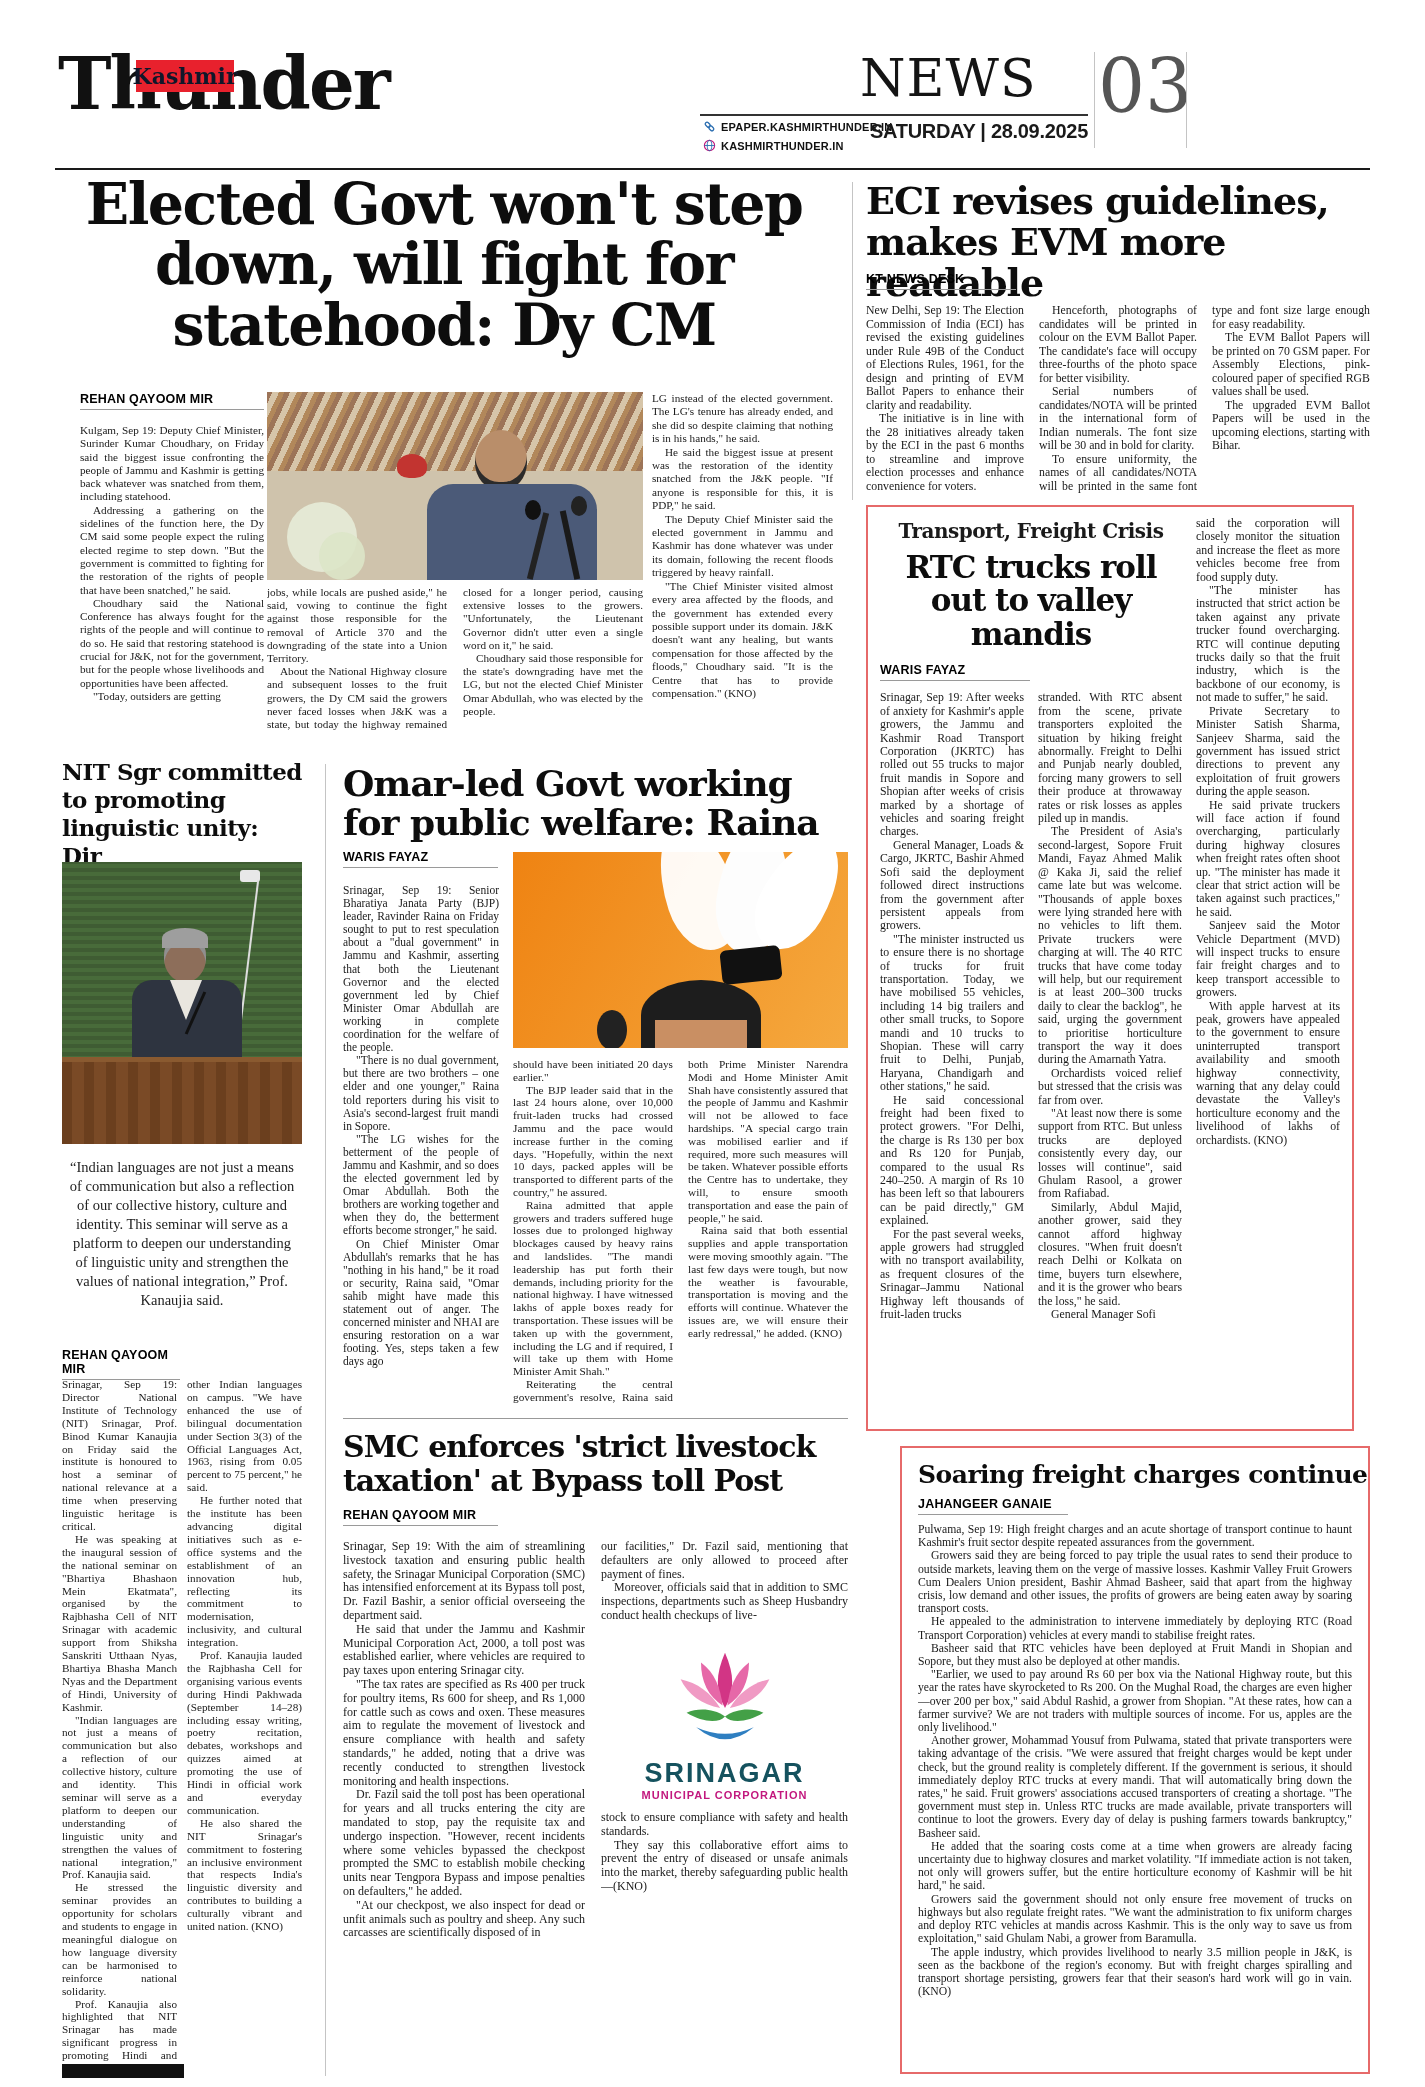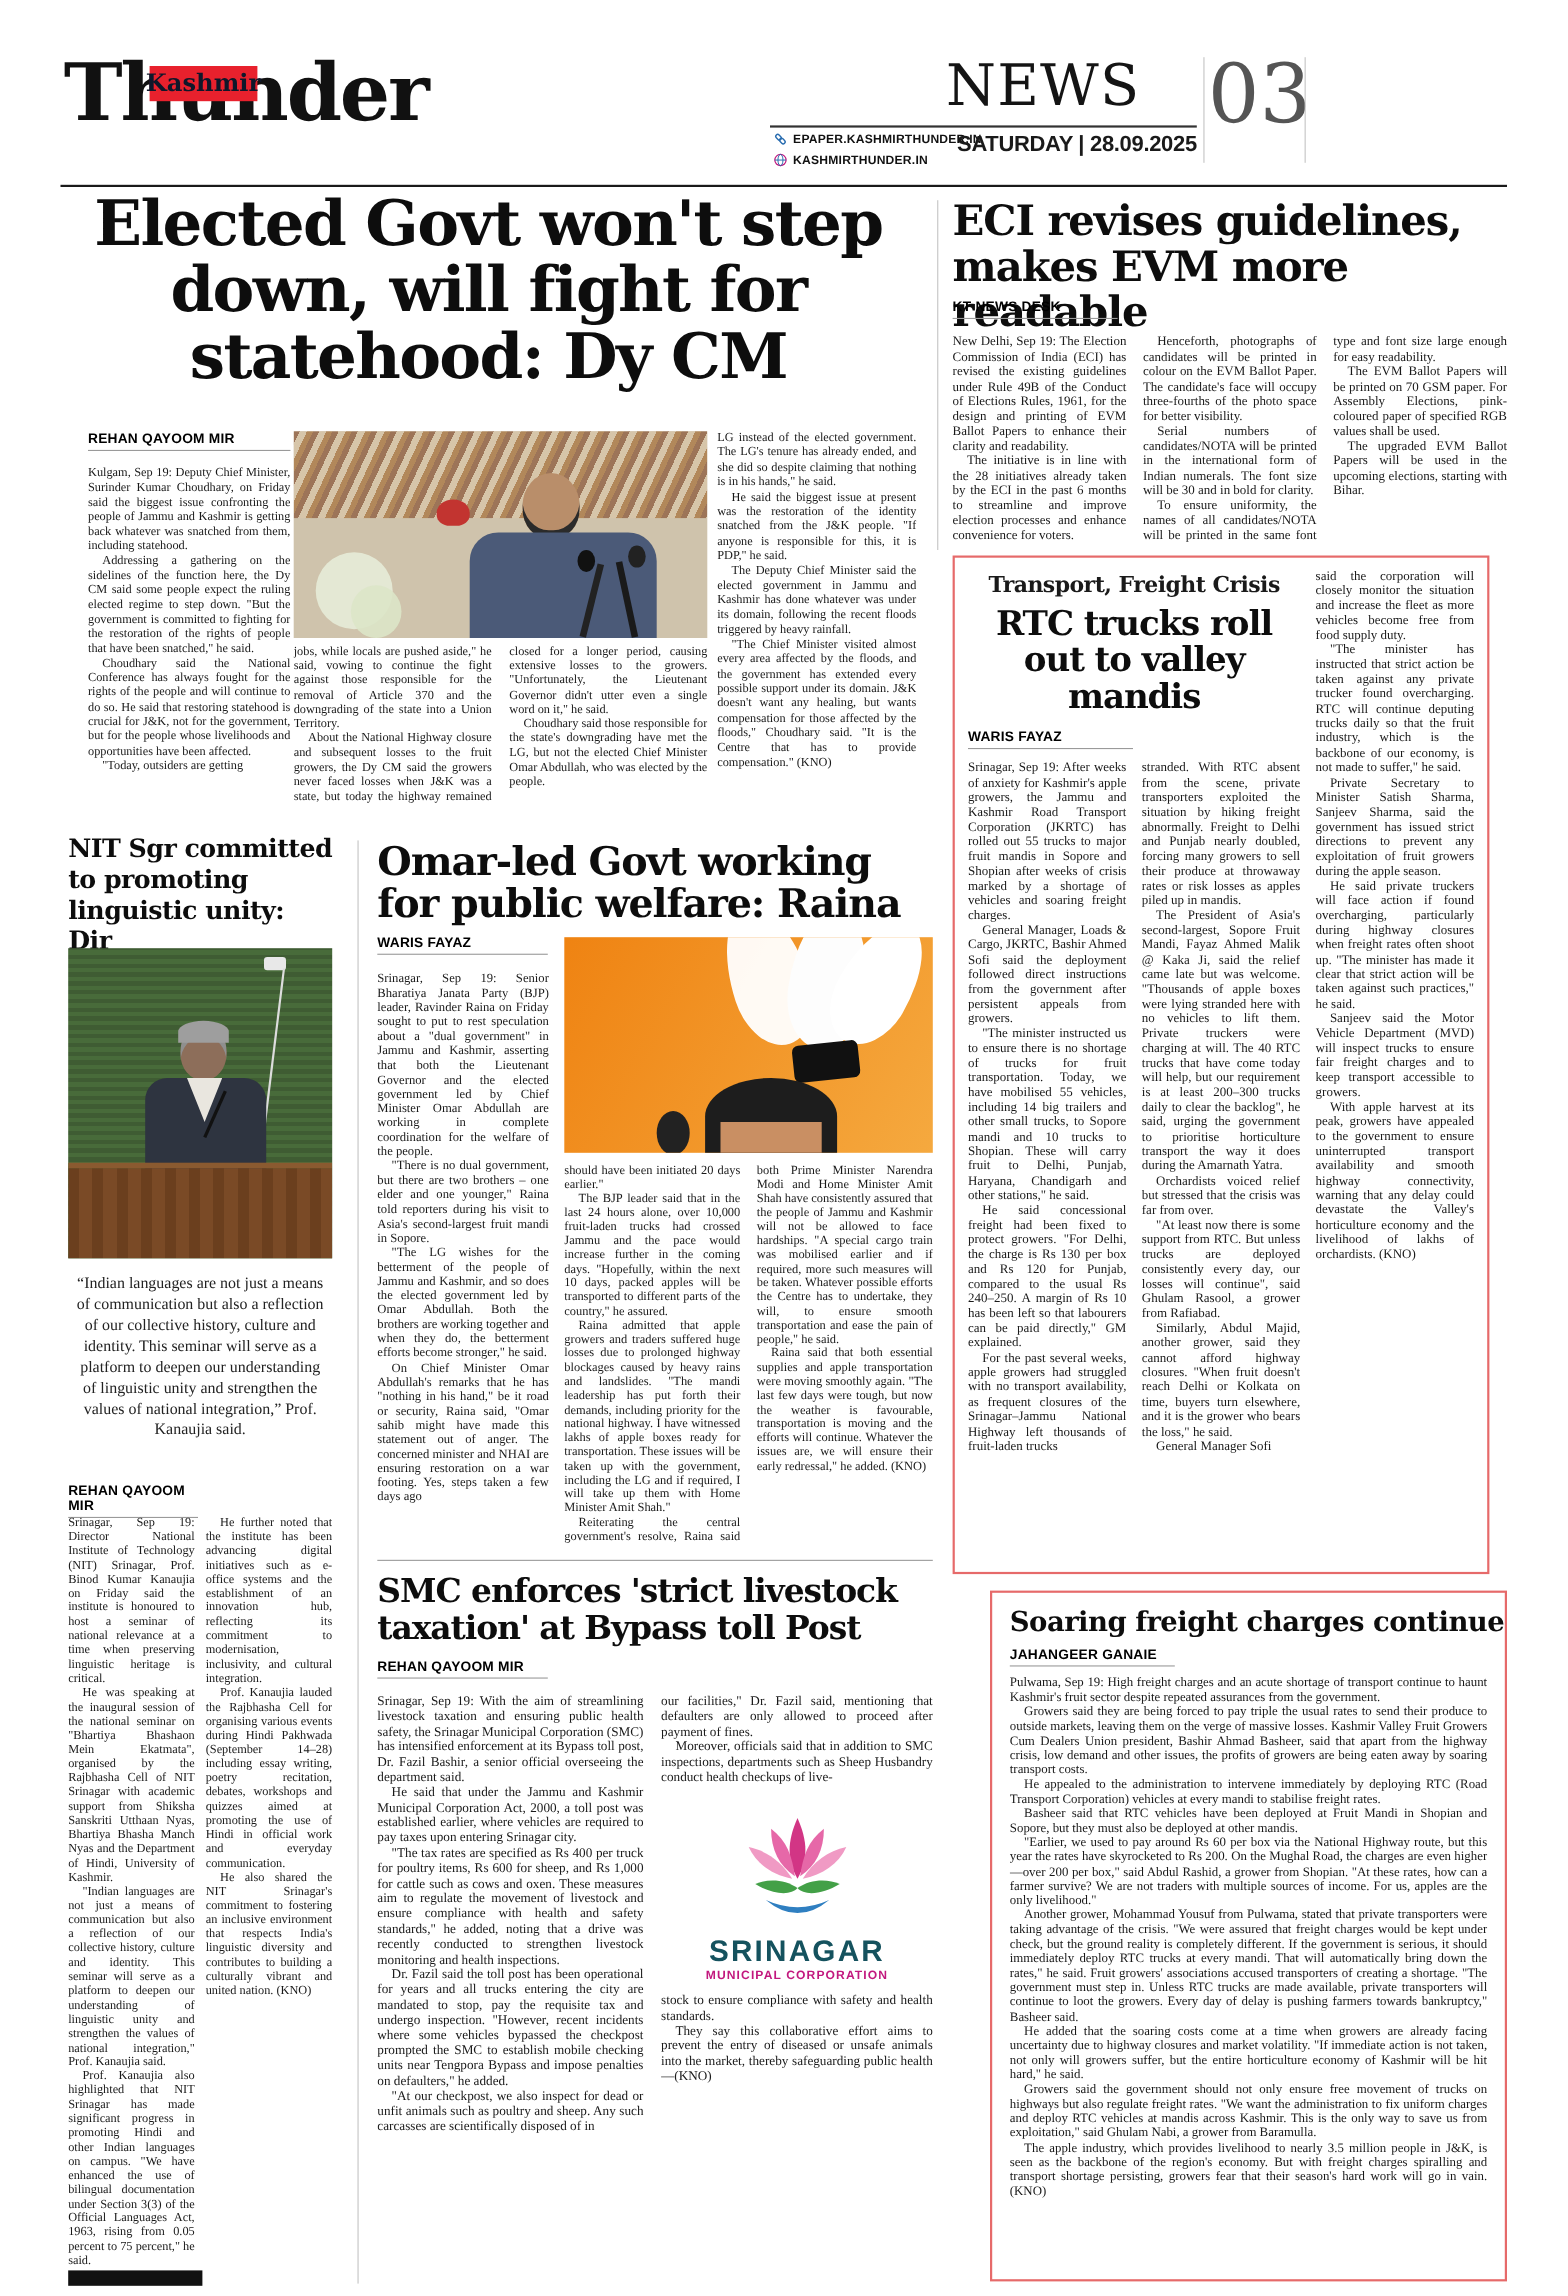--- a/index.html
+++ b/index.html
@@ -178,20 +178,21 @@
       <div class="shape" style="left:0;bottom:0;width:240px;height:82px;background:repeating-linear-gradient(90deg,#6b3f1e 0 10px,#7a4a26 10px 22px);border-top:5px solid #8a5a30;"></div>
     </div>
 
     <div class="quote abs" style="left:4px;top:400px;width:232px;height:180px;overflow:hidden;">“Indian languages are not just a means of communication but also a reflection of our collective history, culture and identity. This seminar will serve as a platform to deepen our understanding of linguistic unity and strengthen the values of national integration,” Prof. Kanaujia said.</div>
 
     <div class="byline abs" style="left:0;top:590px;width:118px;">REHAN QAYOOM MIR</div>
     <div class="body-text mc abs" style="left:0;top:620px;width:240px;height:688px;font-size:11.2px;line-height:12.9px;column-count:2;column-gap:10px;">
         <p>Srinagar, Sep 19: Director National Institute of Technology (NIT) Srinagar, Prof. Binod Kumar Kanaujia on Friday said the institute is honoured to host a seminar of national relevance at a time when preserving linguistic heritage is critical.</p>
         <p>He was speaking at the inaugural session of the national seminar on "Bhartiya Bhashaon Mein Ekatmata", organised by the Rajbhasha Cell of NIT Srinagar with academic support from Shiksha Sanskriti Utthaan Nyas, Bhartiya Bhasha Manch Nyas and the Department of Hindi, University of Kashmir.</p>
         <p>"Indian languages are not just a means of communication but also a reflection of our collective history, culture and identity. This seminar will serve as a platform to deepen our understanding of linguistic unity and strengthen the values of national integration," Prof. Kanaujia said.</p>
+        <p>He stressed the seminar provides an opportunity for scholars and students to engage in meaningful dialogue on how language diversity can be harmonised to reinforce national solidarity.</p>
         <p>Prof. Kanaujia also highlighted that NIT Srinagar has made significant progress in promoting Hindi and other Indian languages on campus. "We have enhanced the use of bilingual documentation under Section 3(3) of the Official Languages Act, 1963, rising from 0.05 percent to 75 percent," he said.</p>
         <p>He further noted that the institute has been advancing digital initiatives such as e-office systems and the establishment of an innovation hub, reflecting its commitment to modernisation, inclusivity, and cultural integration.</p>
         <p>Prof. Kanaujia lauded the Rajbhasha Cell for organising various events during Hindi Pakhwada (September 14–28) including essay writing, poetry recitation, debates, workshops and quizzes aimed at promoting the use of Hindi in official work and everyday communication.</p>
         <p>He also shared the NIT Srinagar's commitment to fostering an inclusive environment that respects India's linguistic diversity and contributes to building a culturally vibrant and united nation. (KNO)</p>
       </div>
   </div>
   <div class="abs" style="left:62px;top:2064px;width:122px;height:14px;background:#111;"></div>
 
   <div class="abs" style="left:343px;top:764px;width:505px;height:658px;">
     <h2 class="art-headline" style="font-size:36px;line-height:1.07;margin:0;">Omar-led Govt working for public welfare: Raina</h2>

